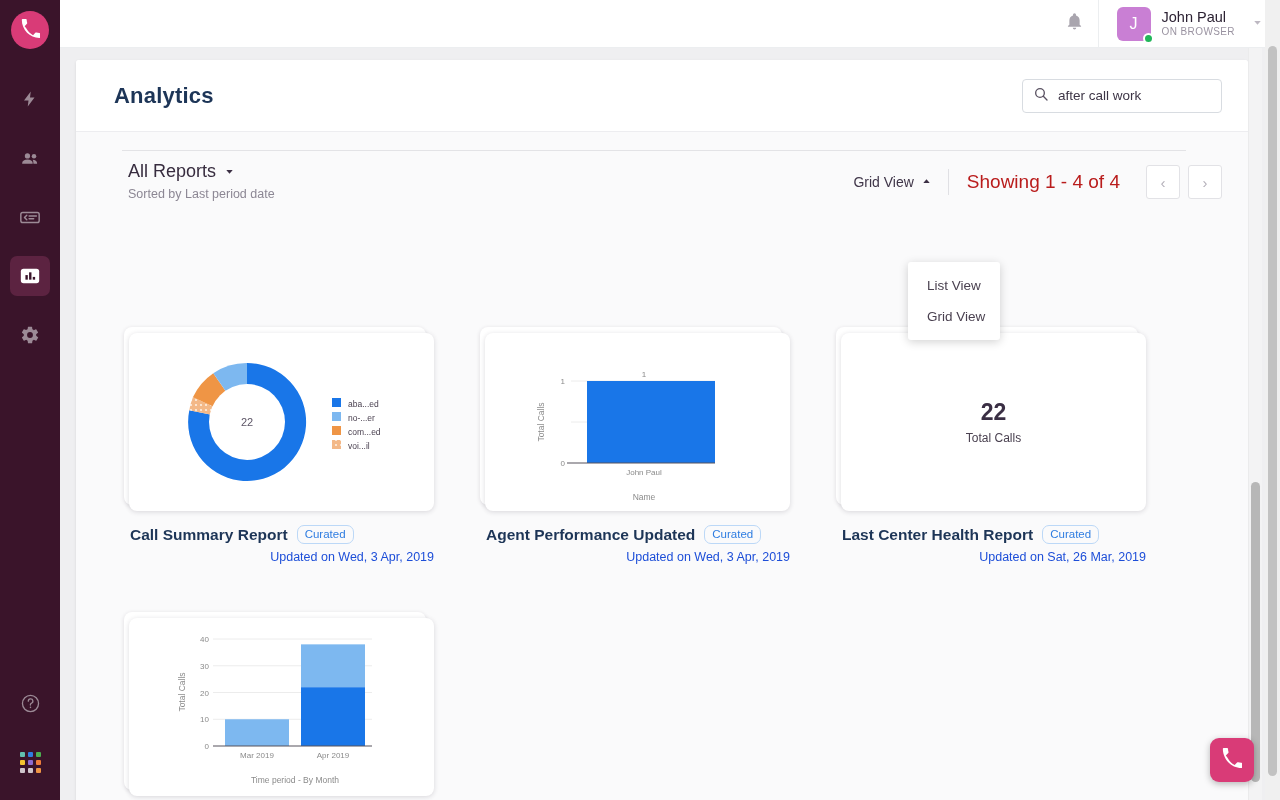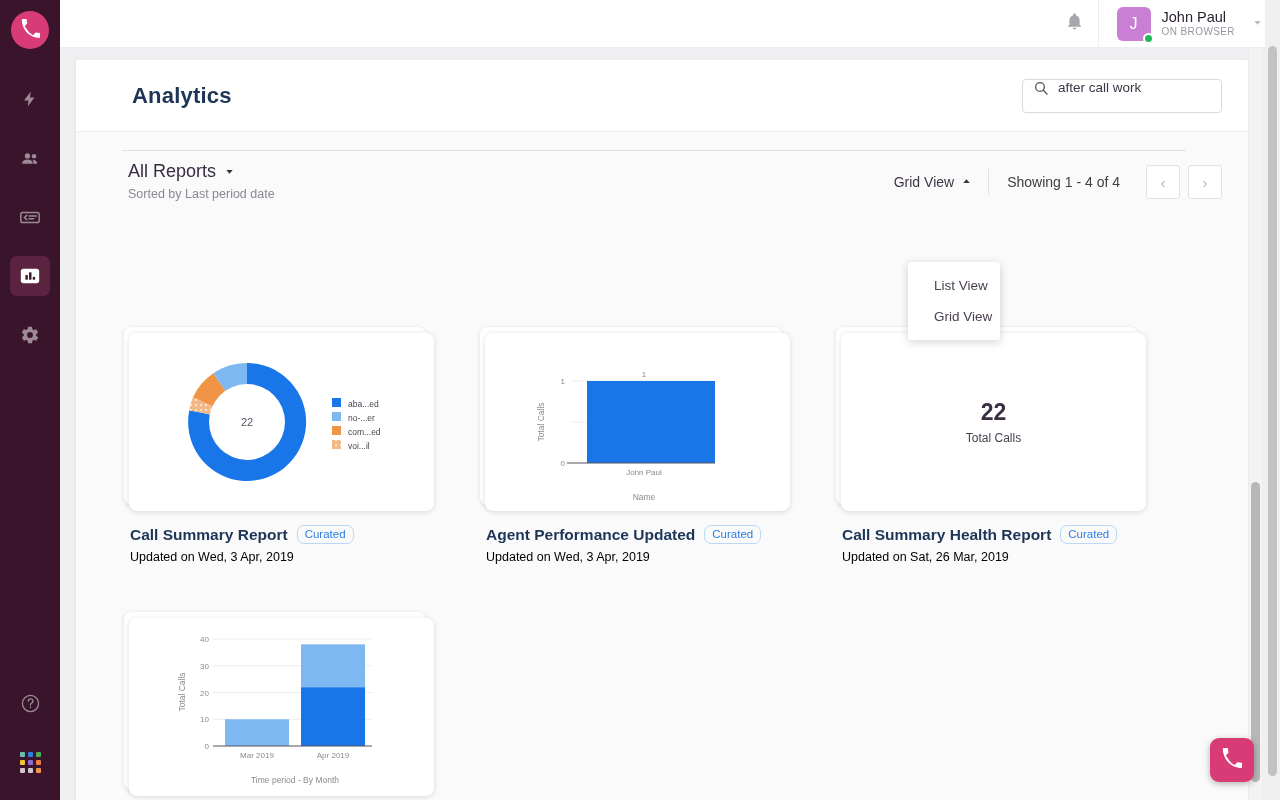--- a/index.html
+++ b/index.html
@@ -87,29 +87,29 @@
     position: absolute; left: 16px; top: 12px;
     width: 1172px; height: 770px;
     background: #fafafb;
     border-radius: 3px;
     box-shadow: 0 1px 3px rgba(0,0,0,.10);
   }
   #page-head {
     height: 72px; background: #fff;
     border-bottom: 1px solid #ededf0;
     display: flex; align-items: center; justify-content: space-between;
-    padding: 0 26px 0 56px;
+    padding: 0 26px 0 38px;
     border-radius: 3px 3px 0 0;
   }
   #page-title { font-size: 22px; font-weight: bold; color: #1d3557; letter-spacing: .2px; }
   #search-box {
     width: 200px; height: 34px;
     border: 1px solid #d8dce1; border-radius: 4px;
     background: #fff;
-    display: flex; align-items: flex-start; padding: 0 10px;
+    display: flex; align-items: center; padding: 0 10px;
   }
   #search-input {
     border: 0; outline: 0; margin-left: 9px;
     font-family: "Liberation Sans", sans-serif;
     font-size: 13.5px; color: #3d3546; width: 100%;
     background: transparent;
   }
 
   
   #page-body { position: relative; padding: 0 0 0 0; }
@@ -131,36 +131,36 @@
   }
   #sorted-by { margin-top: 4px; font-size: 12.5px; color: #8c8794; }
 
   #toolbar-right { display: flex; align-items: center; height: 34px; margin-top: 5px; }
   #viewmode-btn {
     display: inline-flex; align-items: center; gap: 7px;
     font-size: 14px; color: #3f3548; cursor: pointer;
     padding-right: 16px;
   }
   #toolbar-sep { width: 1px; height: 26px; background: #e0e0e4; }
-  #showing-text { font-size: 14px; color: #404040; padding: 0 18px; }
+  #showing-text { font-size: 19px; color: #b91c1c; padding: 0 18px; }
   .pager-btn {
     width: 34px; height: 34px; margin-left: 8px;
     border: 1px solid #e2e2e6; border-radius: 3px;
     background: #fff; color: #b4b0ba;
     display: flex; align-items: center; justify-content: center;
     font-size: 15px; cursor: pointer;
   }
 
   
   #view-dropdown {
     position: absolute; left: 848px; top: 214px;
     width: 92px; background: #fff;
     border-radius: 3px;
     box-shadow: 0 2px 10px rgba(0,0,0,.18);
-    padding: 8px 8px; z-index: 25;
+    padding: 8px 1px; z-index: 25;
   }
   .dd-item {
     padding: 8px 18px; font-size: 13.5px; color: #4a4150;
     cursor: pointer; white-space: nowrap;
   }
 
   
   #cards {
     position: absolute; left: 0; top: 195px;
     width: 100%;
@@ -175,29 +175,29 @@
     background: #fff; border-radius: 8px;
     box-shadow: 0 1px 4px rgba(40,30,50,.14);
   }
   .thumb-front {
     position: absolute; left: 5px; top: 6px;
     width: 305px; height: 178px;
     background: #fff; border-radius: 8px;
     box-shadow: 0 1px 5px rgba(40,30,50,.16);
     overflow: hidden;
   }
-  .report-meta { margin-top: 14px; padding-left: 6px; }
+  .report-meta { margin-top: 14px; padding-left: 6px; text-align: right; }
   .report-title-row { display: flex; align-items: center; gap: 9px; }
   .report-title { font-size: 15.5px; font-weight: bold; color: #1d3557; }
   .badge {
     font-size: 11.5px; color: #2f7de1;
     border: 1px solid #bcd8f7; border-radius: 7px;
     padding: 2px 7px 3px;
   }
-  .report-date { margin-top: 6px; font-size: 12.5px; color: #000000; }
+  .report-date { margin-top: 6px; font-size: 12.5px; color: #1d4ed8; }
 
   
   .axis-label { font-size: 8.5px; fill: #8a8a8a; font-family: "Liberation Sans", sans-serif; }
   .tick-label { font-size: 8px; fill: #8a8a8a; font-family: "Liberation Sans", sans-serif; }
   .legend-label { font-size: 8.5px; fill: #4a4150; font-family: "Liberation Sans", sans-serif; }
   .donut-center { font-size: 11px; fill: #5c5566; font-family: "Liberation Sans", sans-serif; }
   .kpi-wrap {
     height: 100%; display: flex; flex-direction: column;
     align-items: center; justify-content: center;
   }
@@ -471,21 +471,21 @@
             <div class="thumb-back"></div>
             <div class="thumb-front">
               <div class="kpi-wrap">
                 <div class="kpi-value">22</div>
                 <div class="kpi-label">Total Calls</div>
               </div>
             </div>
           </div>
           <div class="report-meta">
             <div class="report-title-row">
-              <span class="report-title">Call Summary Health Report</span>
+              <span class="report-title">Last Center Health Report</span>
               <span class="badge">Curated</span>
             </div>
             <div class="report-date">Updated on Sat, 26 Mar, 2019</div>
           </div>
         </div>
 
         <div class="report">
           <div class="thumb-stack">
             <div class="thumb-back"></div>
             <div class="thumb-front">

